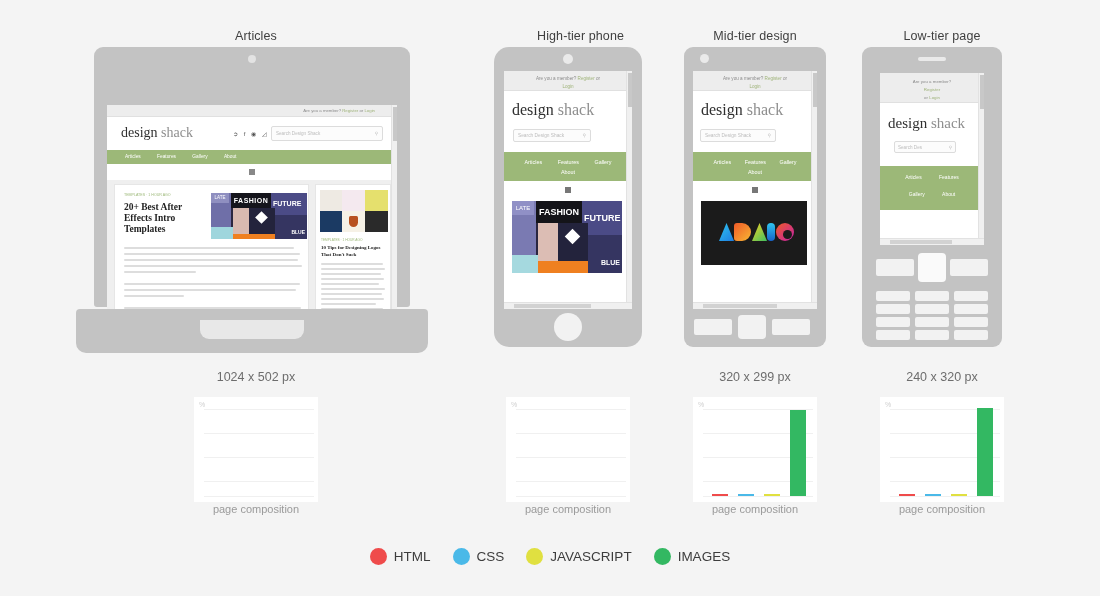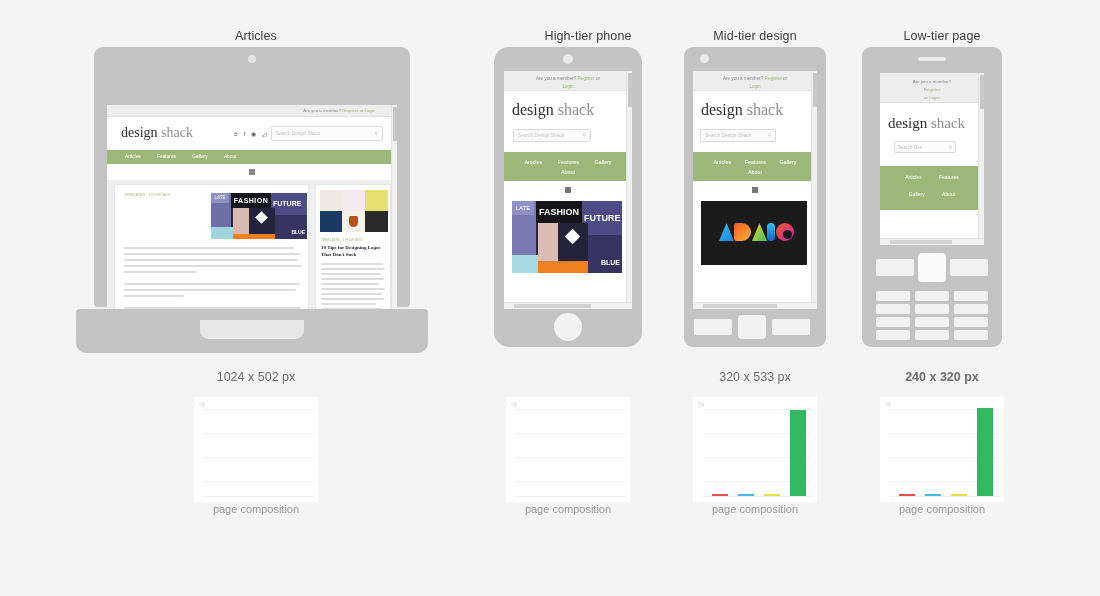--- a/index.html
+++ b/index.html
@@ -142,21 +142,21 @@
   .legend-item { display: flex; align-items: center; gap: 7px; }
   .legend-dot { width: 17px; height: 17px; border-radius: 50%; display: block; }
   .legend-label { font-size: 13.5px; color: #3d3d3d; }
 </style>
 </head>
 <body>
 
 <div class="stage">
 
   <div class="col-title" style="left:176px; top:29px; width:160px;">Articles</div>
-  <div class="col-title" style="left:508px; top:29px; width:160px;">High-tier phone</div>
+  <div class="col-title" style="left:464px; top:29px; width:160px;text-align:right;">High-tier phone</div>
   <div class="col-title" style="left:675px; top:29px; width:160px;">Mid-tier design</div>
   <div class="col-title" style="left:862px; top:29px; width:160px;">Low-tier page</div>
 
   <div class="laptop">
     <div class="laptop-lid">
       <div class="laptop-cam"></div>
       <div class="laptop-hinge"></div>
     </div>
 
     <div class="laptop-screen">
@@ -194,20 +194,21 @@
         </div>
 
         <div style="position:absolute;left:0;top:59px;width:100%;height:16px;background:#fff;">
           <div style="position:absolute;left:50%;top:5px;margin-left:-3px;width:6px;height:6px;background:#888;"></div>
         </div>
 
         <div style="position:absolute;left:0;top:75px;width:100%;bottom:0;background:#efefef;">
 
           <div style="position:absolute;left:7px;top:4px;width:195px;bottom:-30px;background:#fff;border:1px solid #e6e6e6;">
             <div class="kicker" style="position:absolute;left:9px;top:8px;font-size:3.6px;">TEMPLATES · 1 HOUR AGO</div>
+            <div class="headline" style="position:absolute;left:9px;top:17px;width:80px;font-size:9.5px;line-height:11px;">20+ Best After Effects Intro Templates</div>
 
             <div style="position:absolute;left:96px;top:8px;width:96px;height:46px;overflow:hidden;background:#2a2640;">
               <div class="tile" style="left:0;top:0;width:20px;height:46px;background:#6f6fa8;"></div>
               <div class="tile" style="left:20px;top:0;width:40px;height:15px;background:#15151c;"></div>
               <div class="tile" style="left:20px;top:0;width:40px;height:15px;color:#fff;font-size:7px;font-weight:bold;text-align:center;line-height:15px;letter-spacing:.5px;">FASHION</div>
               <div class="tile" style="left:60px;top:0;width:36px;height:22px;background:#4b4b86;color:#fff;font-size:7px;font-weight:bold;line-height:22px;padding-left:2px;">FUTURE</div>
               <div class="tile" style="left:0;top:0;width:18px;height:10px;background:#8f8fc0;color:#fff;font-size:4.5px;line-height:10px;text-align:center;">LATE</div>
               <div class="tile" style="left:22px;top:15px;width:16px;height:26px;background:#d8b9b0;"></div>
               <div class="tile" style="left:38px;top:15px;width:26px;height:26px;background:#23233c;"></div>
               <div class="tile" style="left:46px;top:20px;width:9px;height:9px;background:#fff;transform:rotate(45deg);"></div>
@@ -426,22 +427,22 @@
       <div class="low-key" style="left:78px;top:64px;width:34px;height:10px;"></div>
 
       <div class="low-key" style="left:0;top:77px;width:34px;height:10px;"></div>
       <div class="low-key" style="left:39px;top:77px;width:34px;height:10px;"></div>
       <div class="low-key" style="left:78px;top:77px;width:34px;height:10px;"></div>
     </div>
   </div>
 
   <div class="size-cap" style="left:176px; top:370px; width:160px;">1024 x 502 px</div>
   <div class="size-cap" style="left:488px; top:370px; width:160px;margin-top:28px;">375 x 667 px</div>
-  <div class="size-cap" style="left:675px; top:370px; width:160px;">320 x 533 px</div>
-  <div class="size-cap" style="left:862px; top:370px; width:160px;font-weight:bold;">240 x 320 px</div>
+  <div class="size-cap" style="left:675px; top:370px; width:160px;">320 x 299 px</div>
+  <div class="size-cap" style="left:862px; top:370px; width:160px;">240 x 320 px</div>
 
   <div class="chart" id="chart0" style="left:194px; top:397px;">
     <div class="pct">%</div>
     <div class="gridline" style="top:12px;"></div>
       <div class="gridline" style="top:36px;"></div>
     <div class="gridline" style="top:60px;"></div>
       <div class="gridline" style="top:84px;"></div>
     <div class="gridline" style="top:99px;"></div>
     <div class="plot"></div>
   </div>
@@ -483,14 +484,32 @@
     <div class="gridline" style="top:99px;"></div>
     <div class="plot">
         <div class="bar" style="left: 4.94px; width: 16.12px; height: 2px; background: rgb(239, 75, 75);"></div>
         <div class="bar" style="left: 30.94px; width: 16.12px; height: 2px; background: rgb(74, 185, 232);"></div>
         <div class="bar" style="left: 56.94px; width: 16.12px; height: 2px; background: rgb(224, 224, 64);"></div>
         <div class="bar" style="left: 82.94px; width: 16.12px; height: 88.27px; background: rgb(51, 184, 98);"></div>
       </div>
   </div>
   <div class="chart-cap" style="left:880px; top:503px;">page composition</div>
 
+  <div class="legend">
+    <div class="legend-item">
+      <span class="legend-dot" id="dot0" style="background: rgb(239, 75, 75);"></span>
+      <span class="legend-label">HTML</span>
+    </div>
+    <div class="legend-item">
+      <span class="legend-dot" id="dot1" style="background: rgb(74, 185, 232);"></span>
+      <span class="legend-label">CSS</span>
+    </div>
+    <div class="legend-item">
+      <span class="legend-dot" id="dot2" style="background: rgb(224, 224, 64);"></span>
+      <span class="legend-label">JAVASCRIPT</span>
+    </div>
+    <div class="legend-item">
+      <span class="legend-dot" id="dot3" style="background: rgb(51, 184, 98);"></span>
+      <span class="legend-label">IMAGES</span>
+    </div>
+  </div>
 
 </div>
 
 </body></html>

